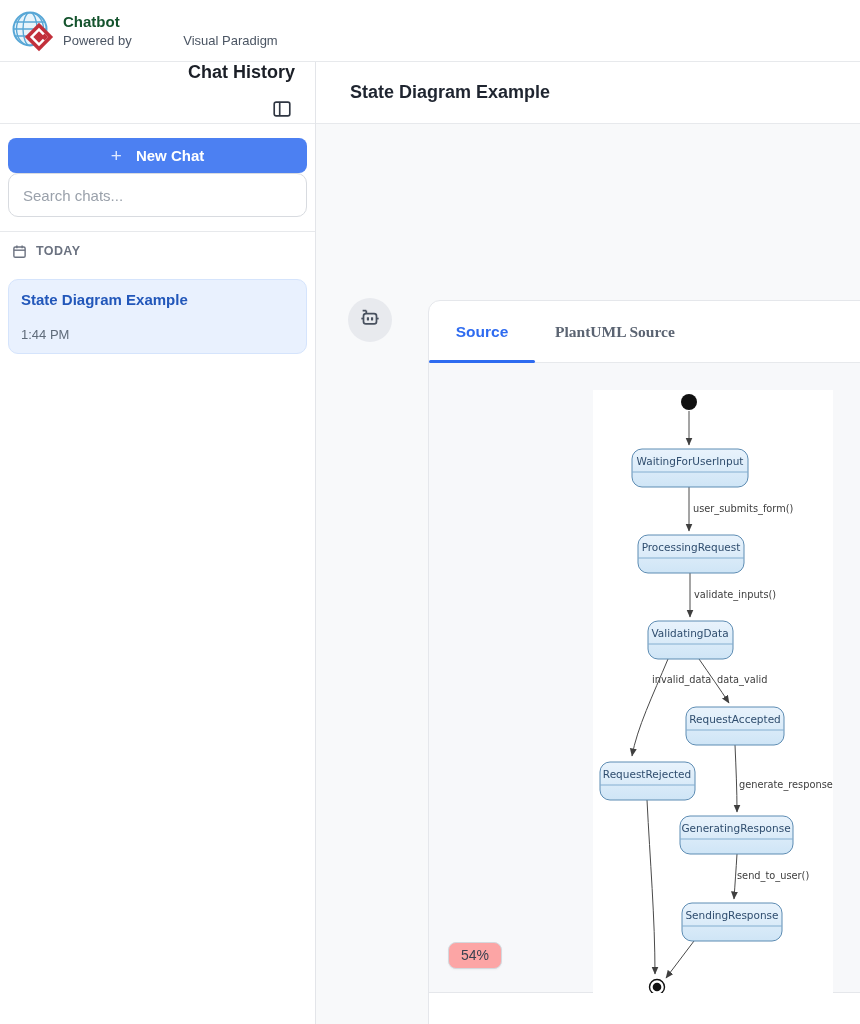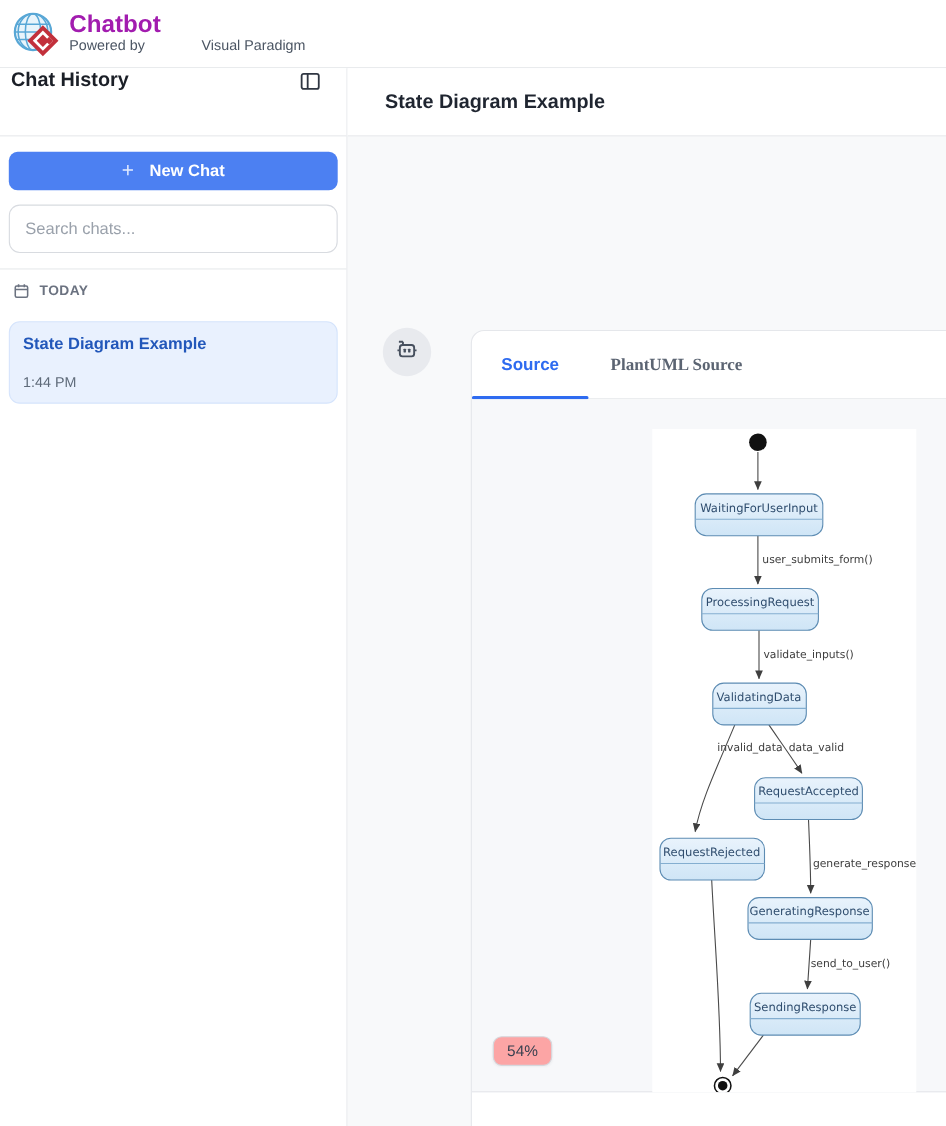--- a/index.html
+++ b/index.html
@@ -6,39 +6,39 @@
   html,body { width:860px; height:1024px; overflow:hidden; background:#ffffff;
               font-family:"Liberation Sans", sans-serif; }
   .app { position:relative; width:860px; height:1024px; }
 
   
   .app-header { position:absolute; left:0; top:0; width:860px; height:62px;
                 background:#fff; border-bottom:1px solid #e7e9ec;
                 display:flex; align-items:center; padding-left:10px; }
   .logo { width:46px; height:46px; flex:0 0 46px; }
   .head-titles { margin-left:7px; }
-  .app-title { font-size:22px; font-weight:700; color:#a21caf; line-height:20px; }
+  .app-title { font-size:15px; font-weight:700; color:#14532d; line-height:20px; }
   .powered { font-size:13px; color:#4b5563; line-height:17px; }
   .powered a { color:#4b5563; cursor:pointer;margin-left:48px; }
 
   
   .sidebar { position:absolute; left:0; top:62px; width:316px; height:962px;
              background:#fff; border-right:1px solid #e3e5e9; }
   .sb-header { height:62px; border-bottom:1px solid #e7e9ec; display:flex;
-               align-items:flex-start; justify-content:space-between; padding:0 20px 0 10px; }
+               align-items:flex-end; justify-content:space-between; padding:0 20px 0 10px;flex-direction:column; }
   .sb-title { font-size:18px; font-weight:700; color:#1b1f27; }
   .collapse-btn { width:26px; height:26px; border:none; background:transparent;
                   cursor:pointer; display:flex; align-items:center; justify-content:center; }
   .sb-body { padding:0 8px; }
   .new-chat { display:flex; align-items:center; justify-content:center; gap:14px;
               width:100%; height:35px; margin-top:14px; border:none; border-radius:8px;
               background:#4c80f2; color:#fff; font-size:15px; font-weight:700;
               font-family:inherit; cursor:pointer; }
   .new-chat .plus { font-size:19px; font-weight:400; color:#dfe9ff; line-height:1; }
-  .search { width:100%; height:44px; margin-top:13px; border:1px solid #d8dbe0;
+  .search { width:100%; height:44px; border:1px solid #d8dbe0;
             border-radius:10px; padding:0 14px; font-size:15px; color:#374151;
             font-family:inherit; outline:none; background:#fff; }
   .search::placeholder { color:#9aa1ab; }
   .sb-divider { border:none; border-top:1px solid #e7e9ec; margin:14px -8px 0 -8px; }
   .section-row { display:flex; align-items:flex-start; gap:9px; margin-top:12px; padding-left:4px;
                  color:#6b7280; font-size:12.5px; font-weight:700; letter-spacing:.4px; }
   .chat-item { margin-top:17px; background:#e9f1fe; border:1px solid #d5e4fc;
                border-radius:10px; padding:10px 12px 11px 12px; cursor:pointer; }
   .chat-item-title { color:#2257ba; font-size:15px; font-weight:700; line-height:19px; }
   .chat-item-time { color:#5f6b7a; font-size:13px; margin-top:18px; }

